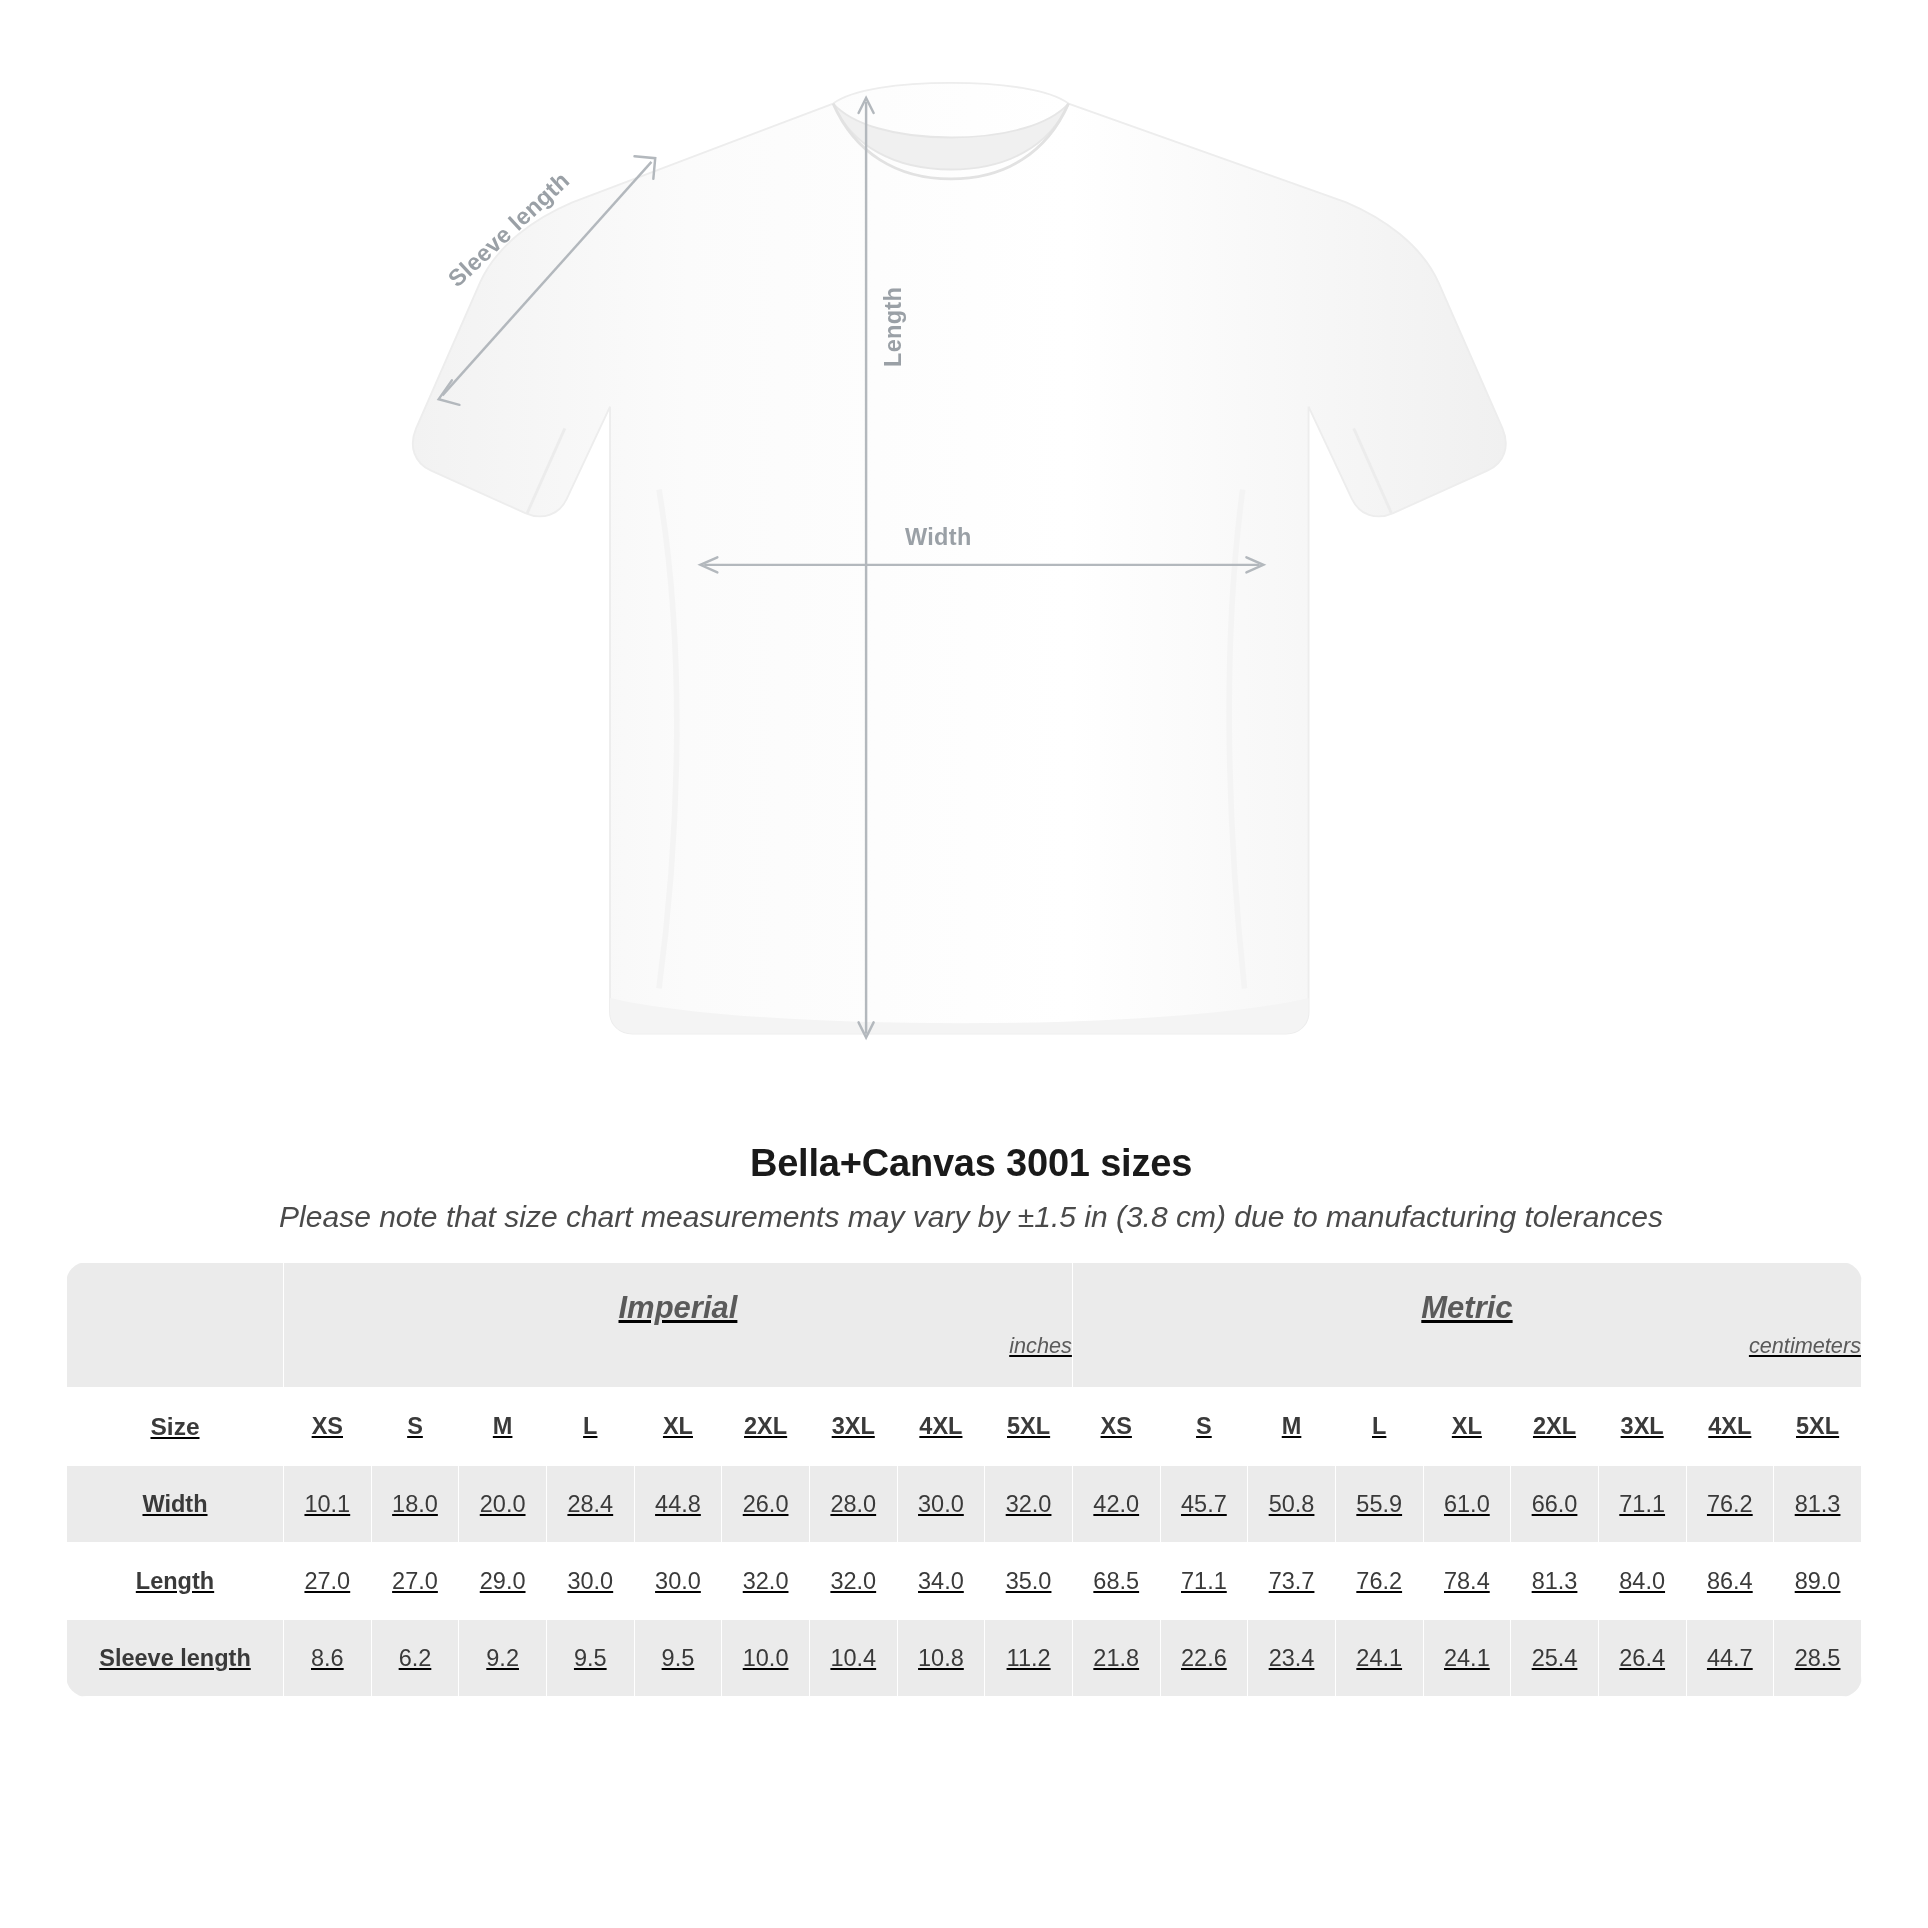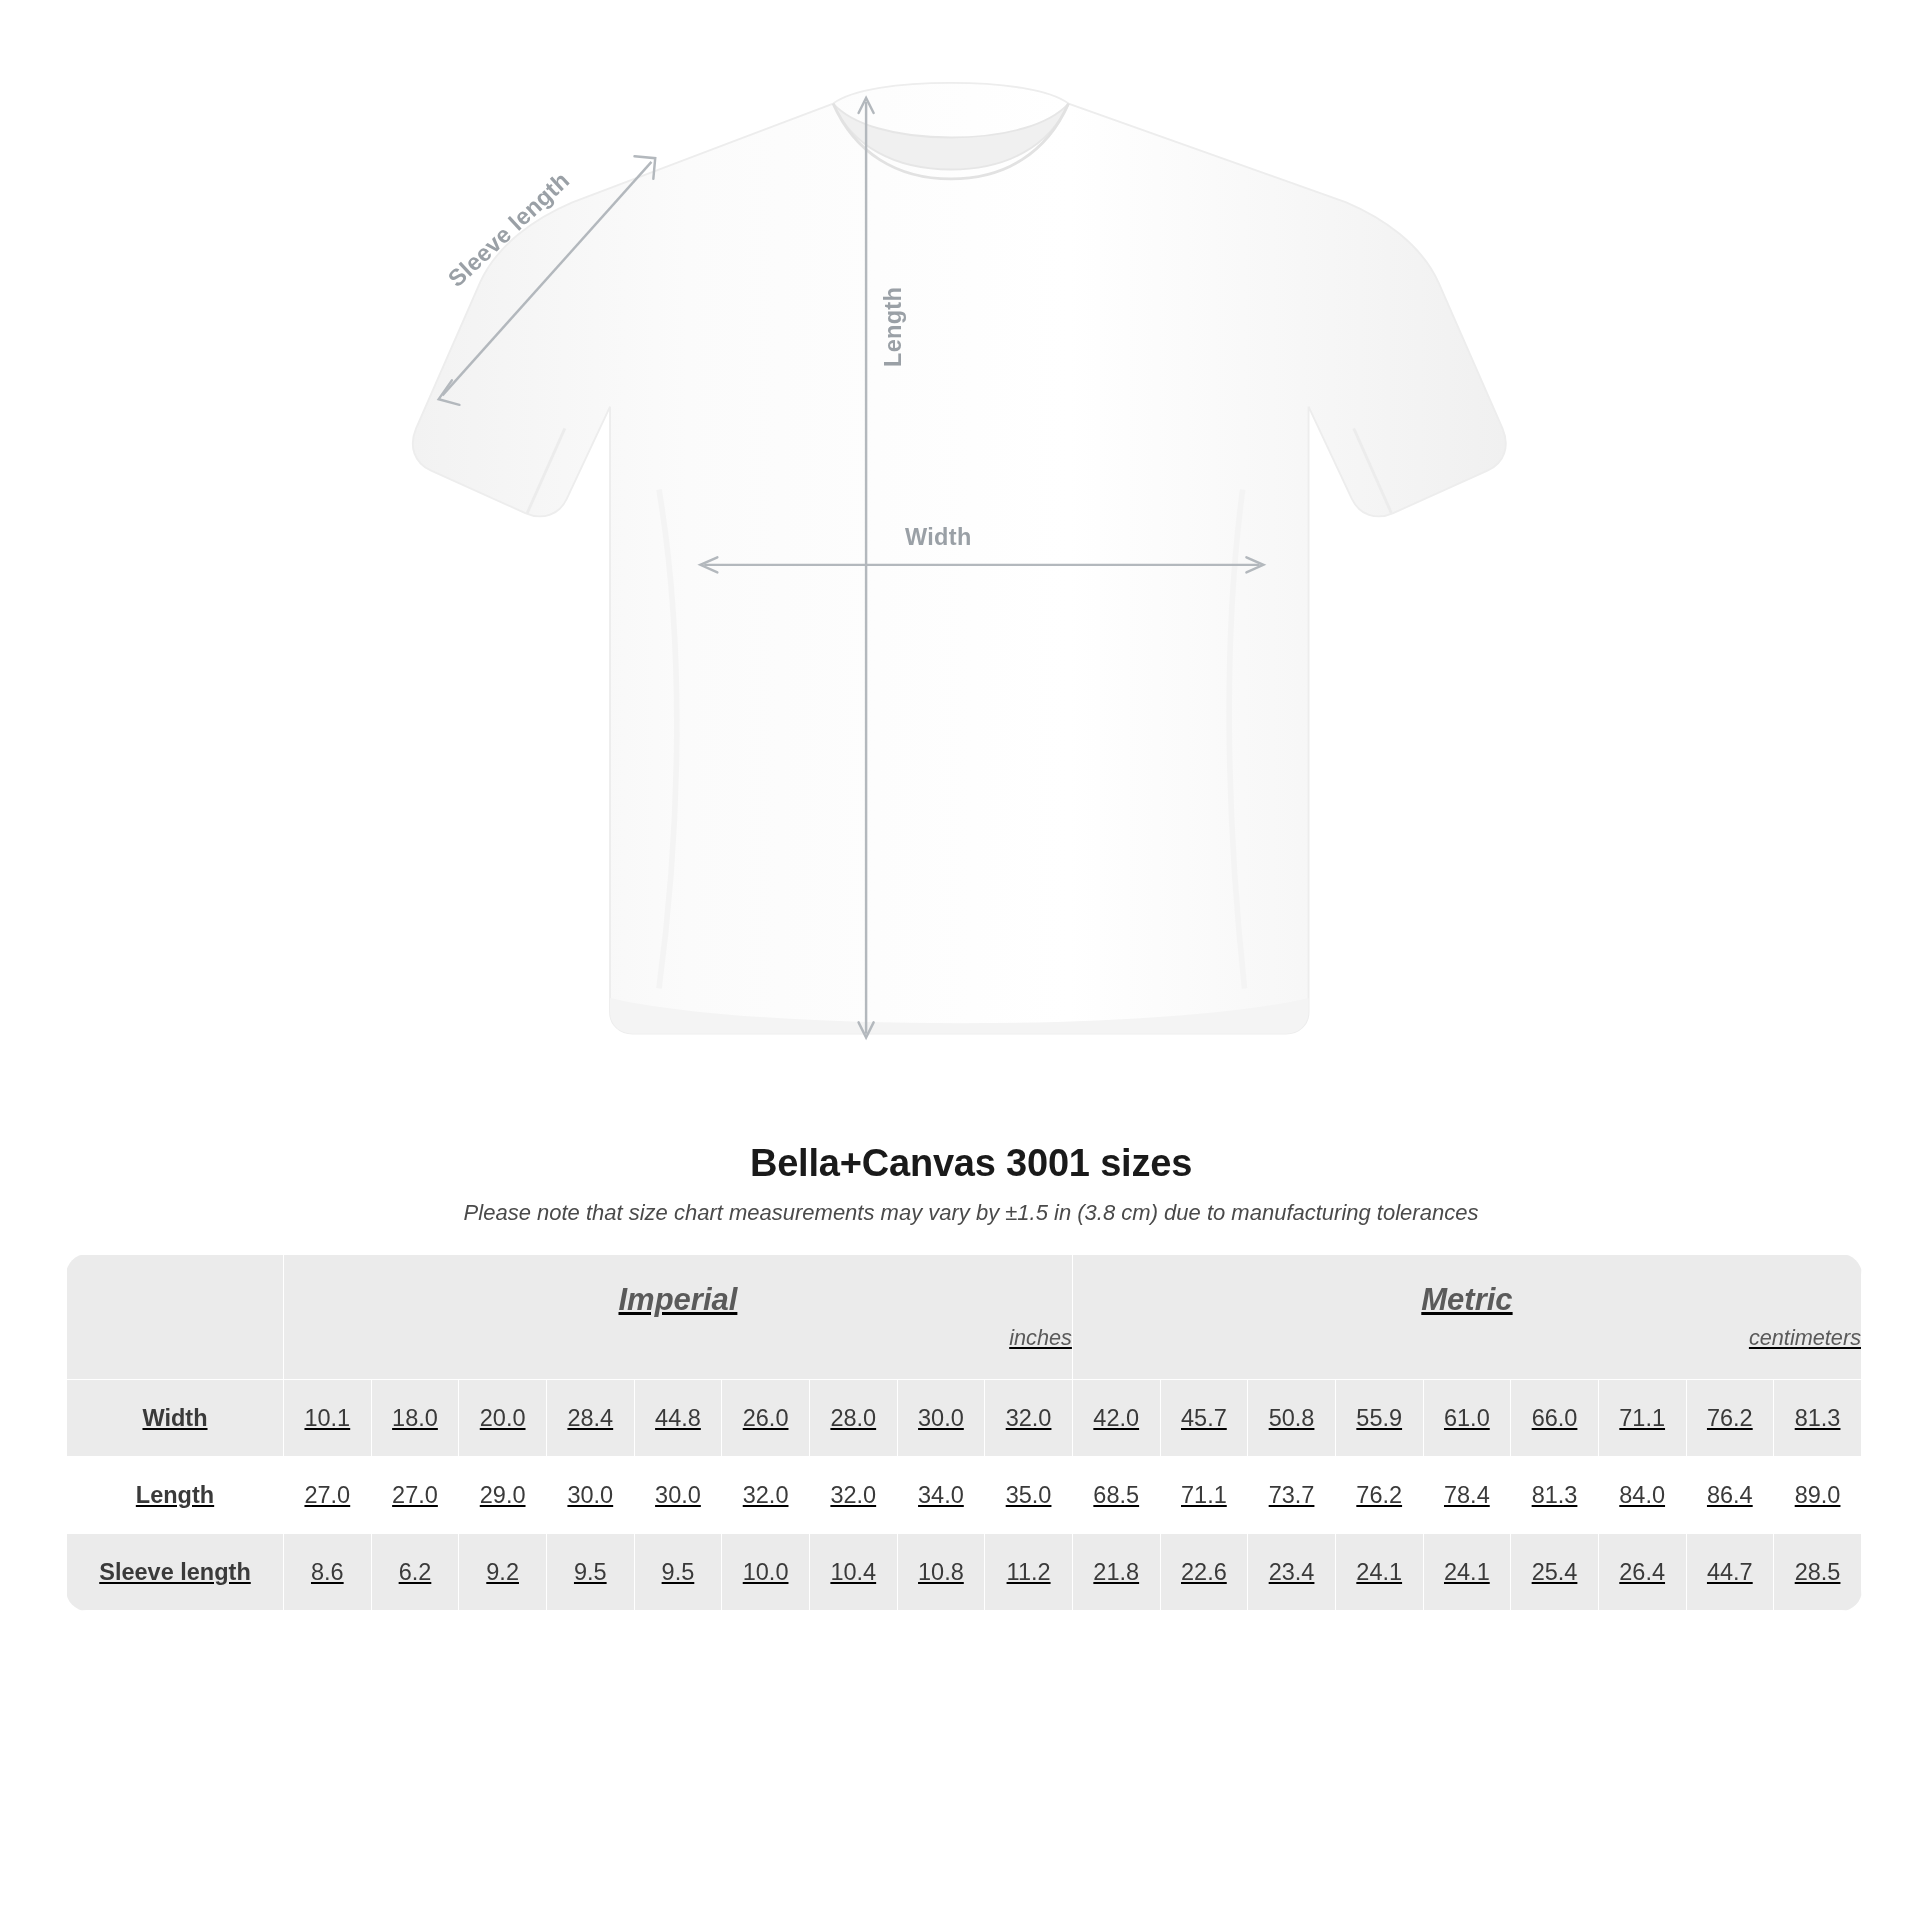--- a/index.html
+++ b/index.html
@@ -62,21 +62,21 @@
     padding-left: 14px;
   }
   .chart-title {
     font-size: 38px;
     font-weight: bold;
     color: #1a1a1a;
     letter-spacing: -0.2px;
   }
   .chart-note {
     margin-top: 15px;
-    font-size: 22px;
+    font-size: 30px;
     font-style: italic;
     color: #4a4a4a;
   }
 
   
   .table-wrap {
     margin: 28px 66px 0 66px;
     border-radius: 21px;
     overflow: hidden;
     text-decoration: underline;
@@ -226,20 +226,41 @@
         <td colspan="9">
           <div class="unit-name">Imperial</div>
           <div class="unit-sub">inches</div>
         </td>
         <td colspan="9">
           <div class="unit-name">Metric</div>
           <div class="unit-sub">centimeters</div>
         </td>
       </tr>
 
+      <tr class="head-row">
+        <td class="rowhead col-label">Size</td>
+        <td>XS</td>
+        <td>S</td>
+        <td>M</td>
+        <td>L</td>
+        <td>XL</td>
+        <td>2XL</td>
+        <td>3XL</td>
+        <td>4XL</td>
+        <td>5XL</td>
+        <td>XS</td>
+        <td>S</td>
+        <td>M</td>
+        <td>L</td>
+        <td>XL</td>
+        <td>2XL</td>
+        <td>3XL</td>
+        <td>4XL</td>
+        <td>5XL</td>
+      </tr>
 
       <tr class="data-row shaded">
         <td class="rowhead col-label">Width</td>
         <td>10.1</td>
         <td>18.0</td>
         <td>20.0</td>
         <td>28.4</td>
         <td>44.8</td>
         <td>26.0</td>
         <td>28.0</td>

